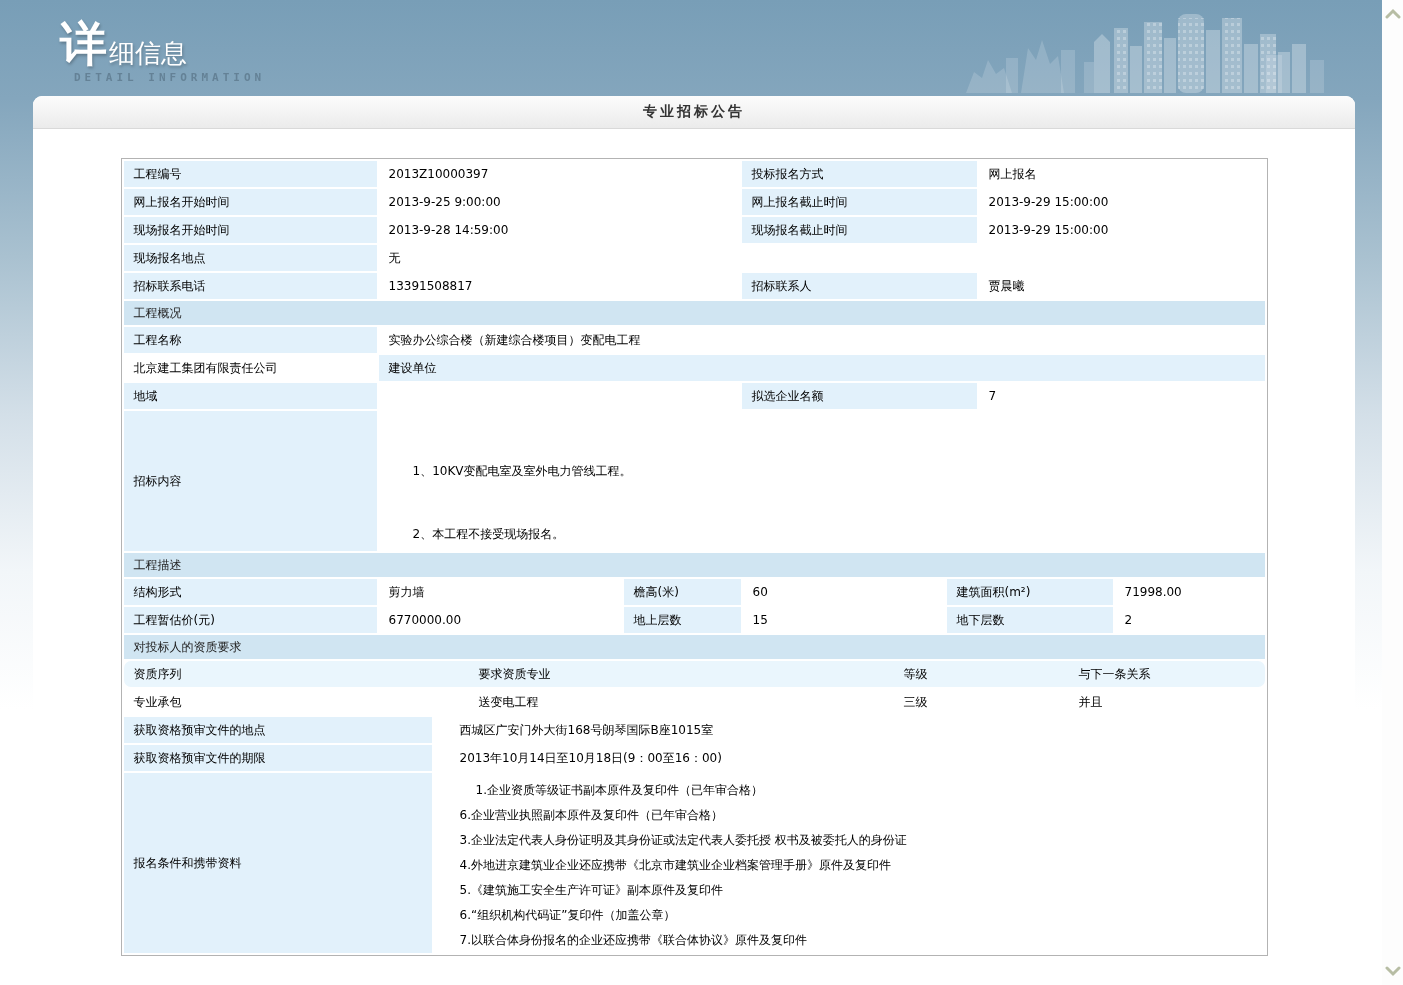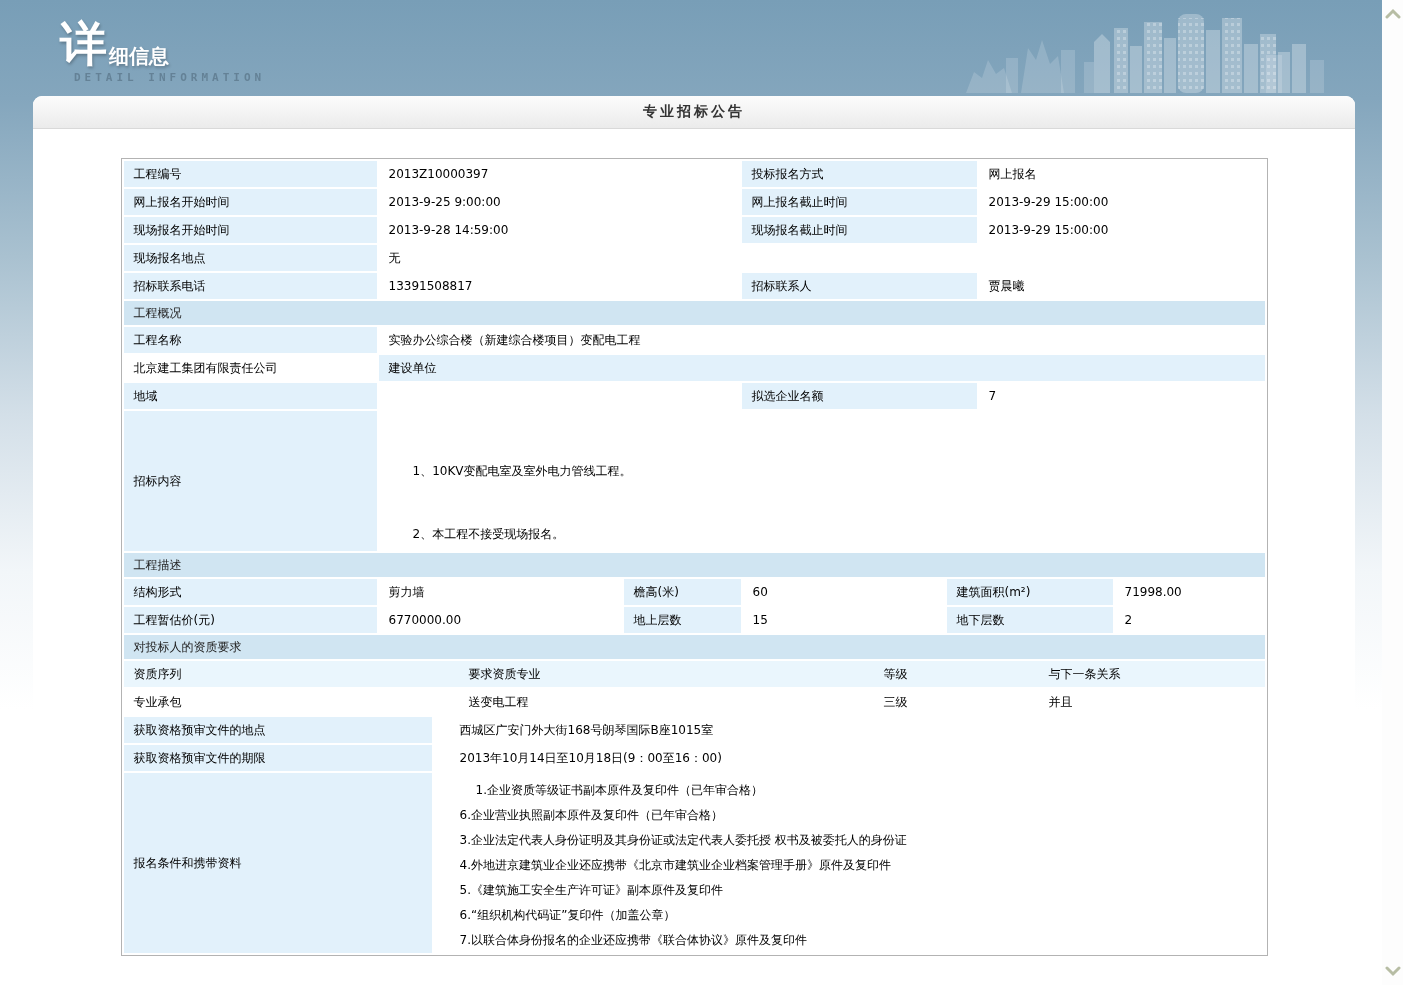--- a/index.html
+++ b/index.html
@@ -7,21 +7,21 @@
   body {
     font-family:"DejaVu Sans","Liberation Sans",sans-serif;
     background:linear-gradient(180deg,#789eb7 0%,#84a6bd 10%,#a9c1d0 26%,#d3dfe8 42%,#f2f6f9 58%,#ffffff 72%);
     position:relative; overflow:hidden;
   }
 
   
   .brand { position:absolute; left:60px; top:20px; color:#fff; z-index:3; }
   .brand-line { display:flex; align-items:flex-end; }
   .brand-big { font-size:47px; font-weight:bold; line-height:1; text-shadow:1px 2px 3px rgba(0,0,0,.25); }
-  .brand-small { font-size:20px; font-weight:bold; line-height:1.05; margin-left:2px; text-shadow:1px 2px 3px rgba(0,0,0,.25); }
+  .brand-small { font-size:26px; font-weight:normal; line-height:1.05; margin-left:2px; text-shadow:1px 2px 3px rgba(0,0,0,.25); }
   .brand-en { font-family:"DejaVu Sans Mono","Liberation Mono",monospace; font-size:11px; letter-spacing:4px;
               color:rgba(52,74,90,.38); margin:4px 0 0 14px; font-weight:bold; }
 
   .skyline { position:absolute; top:0; left:966px; width:376px; height:93px; z-index:1; }
 
   
   .scrollstrip { position:absolute; right:0; top:0; width:21px; height:985px; background:#fdfdfd; z-index:5; }
   .scroll-btn { position:absolute; left:3px; width:16px; height:14px; cursor:pointer; }
   .scroll-btn.up { top:7px; } .scroll-btn.down { bottom:7px; }
 
@@ -32,21 +32,21 @@
               border-radius:9px 9px 0 0; display:flex; align-items:center; justify-content:center; }
   .page-title { font-size:14px; font-weight:bold; color:#333; letter-spacing:3px; }
 
   
   .doc-table { width:1147px; margin:29px auto 0; border:1px solid #b3b3b3; background:#fff; padding:2px;
                display:flex; flex-direction:column; gap:2px; font-size:12px; color:#000; }
   .row { display:grid; gap:2px; }
   .g4 { grid-template-columns:253px 361px 235px 1fr; }
   .g2 { grid-template-columns:253px 1fr; }
   .g6 { grid-template-columns:253px 243px 117px 202px 166px 1fr; }
-  .gq { grid-template-columns:335px 415px 165px 1fr; gap:0; }
+  .gq { grid-template-columns:335px 415px 165px 1fr; gap:10px;border-radius:7px; }
   .gp { grid-template-columns:308px 1fr; }
   .cell { min-height:26px; line-height:26px; padding-left:10px; background:#fff; white-space:nowrap; overflow:hidden; }
   .lbl  { background:#e2f1fb; }
   .lbl.blank { background:#fff; }
   .sec  { background:#d0e5f2; min-height:24px; line-height:24px; padding-left:10px; color:#222; }
   .qhead { background:#eaf6fd; }
   .qhead .cell { background:transparent; }
   .qdata .cell { background:#fff; }
   .indent { padding-left:26px; }
 

